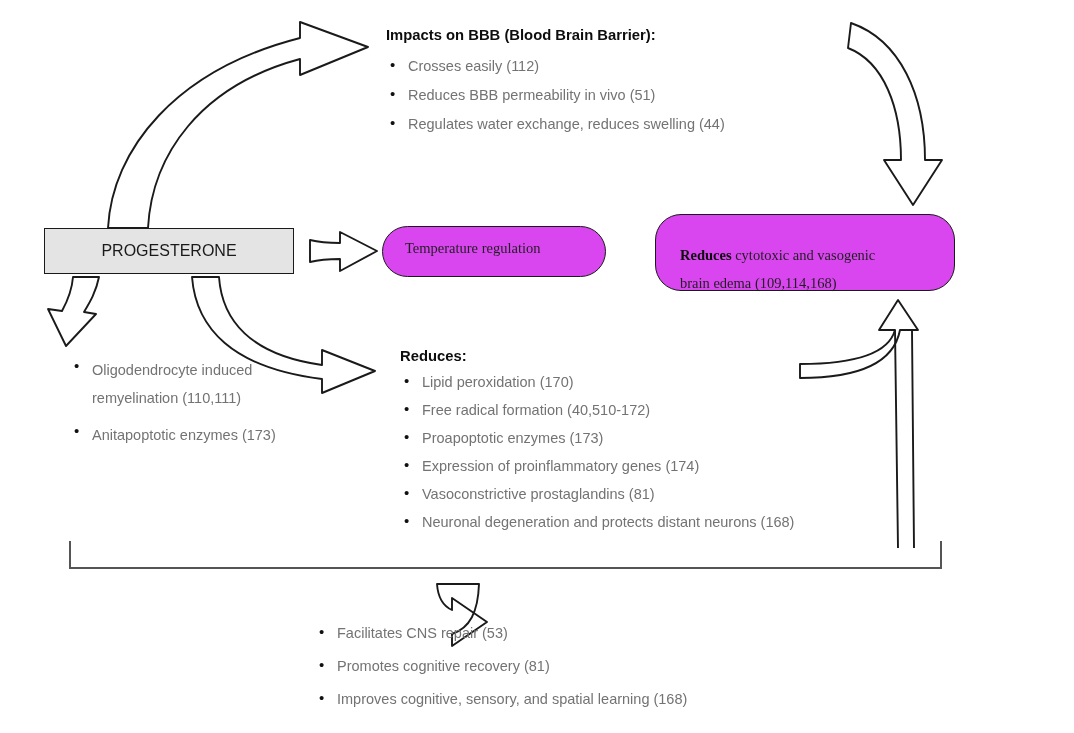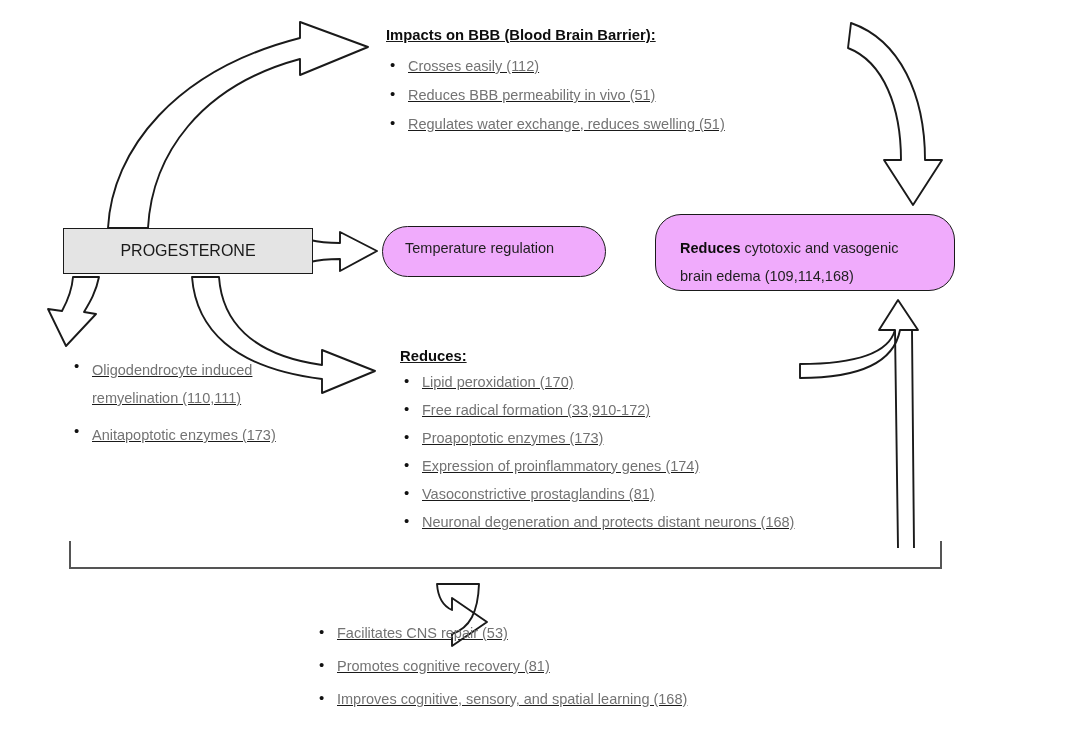--- a/index.html
+++ b/index.html
@@ -24,60 +24,61 @@
     top: 0;
     width: 1074px;
     height: 733px;
     pointer-events: none;
   }
   .node {
     position: absolute;
     box-sizing: border-box;
   }
   .progesterone-box {
-    left: 63px;
+    left: 44px;
     top: 228px;
     width: 250px;
     height: 46px;
     background: #e4e4e4;
     border: 1.6px solid #1a1a1a;
     display: flex;
     align-items: center;
     justify-content: center;
   }
   .rounded-box {
     border: 1.7px solid #1a1a1a;
     border-radius: 26px;
-    background: #f0abfc;
+    background: #d946ef;
     box-sizing: border-box;
     padding: 9px 20px 9px 22px;
+    font-family: Liberation Serif, serif;
   }
   .temp-box {
     left: 382px;
     top: 226px;
     width: 224px;
     height: 51px;
   }
   .edema-box {
     left: 655px;
     top: 214px;
     width: 300px;
     height: 77px;
-    padding: 19px 20px 10px 24px;
+    padding: 26px 20px 10px 24px;
   }
   .box-line {
     font-size: 14.5px;
     line-height: 24px;
     color: #1f1f1f;
     white-space: nowrap;
   }
   .edema-box .box-line { line-height: 28px; }
   .bold-lead { font-weight: bold; color: #0d0d0d; }
 
-  .list-block { position: absolute; text-decoration: underline; }
+  .list-block { position: absolute; }
   .list-heading {
     font-size: 14.8px;
     font-weight: bold;
     color: #0d0d0d;
     margin: 0 0 7px 0;
     white-space: nowrap;
   }
   ul.bullets {
     list-style: none;
     margin: 0;
@@ -192,21 +193,21 @@
 
   <div class="node progesterone-box">
     <span>PROGESTERONE</span>
   </div>
 
   <div class="list-block bbb-block">
     <div class="list-heading">Impacts on BBB (Blood Brain Barrier):</div>
     <ul class="bullets">
       <li>Crosses easily (112)</li>
       <li>Reduces BBB permeability in vivo (51)</li>
-      <li>Regulates water exchange, reduces swelling (51)</li>
+      <li>Regulates water exchange, reduces swelling (44)</li>
     </ul>
   </div>
 
   <div class="node rounded-box temp-box">
     <div class="box-line">Temperature regulation</div>
   </div>
 
   <div class="node rounded-box edema-box">
     <div class="box-line"><span class="bold-lead">Reduces</span><span> cytotoxic and vasogenic</span></div>
     <div class="box-line">brain edema (109,114,168)</div>
@@ -217,21 +218,21 @@
       <li>Oligodendrocyte induced
 remyelination (110,111)</li>
       <li>Anitapoptotic enzymes (173)</li>
     </ul>
   </div>
 
   <div class="list-block reduces-block">
     <div class="list-heading">Reduces:</div>
     <ul class="bullets">
       <li>Lipid peroxidation (170)</li>
-      <li>Free radical formation (33,910-172)</li>
+      <li>Free radical formation (40,510-172)</li>
       <li>Proapoptotic enzymes (173)</li>
       <li>Expression of proinflammatory genes (174)</li>
       <li>Vasoconstrictive prostaglandins (81)</li>
       <li>Neuronal degeneration and protects distant neurons (168)</li>
     </ul>
   </div>
 
   <div class="list-block outcomes-block">
     <ul class="bullets">
       <li>Facilitates CNS repair (53)</li>

